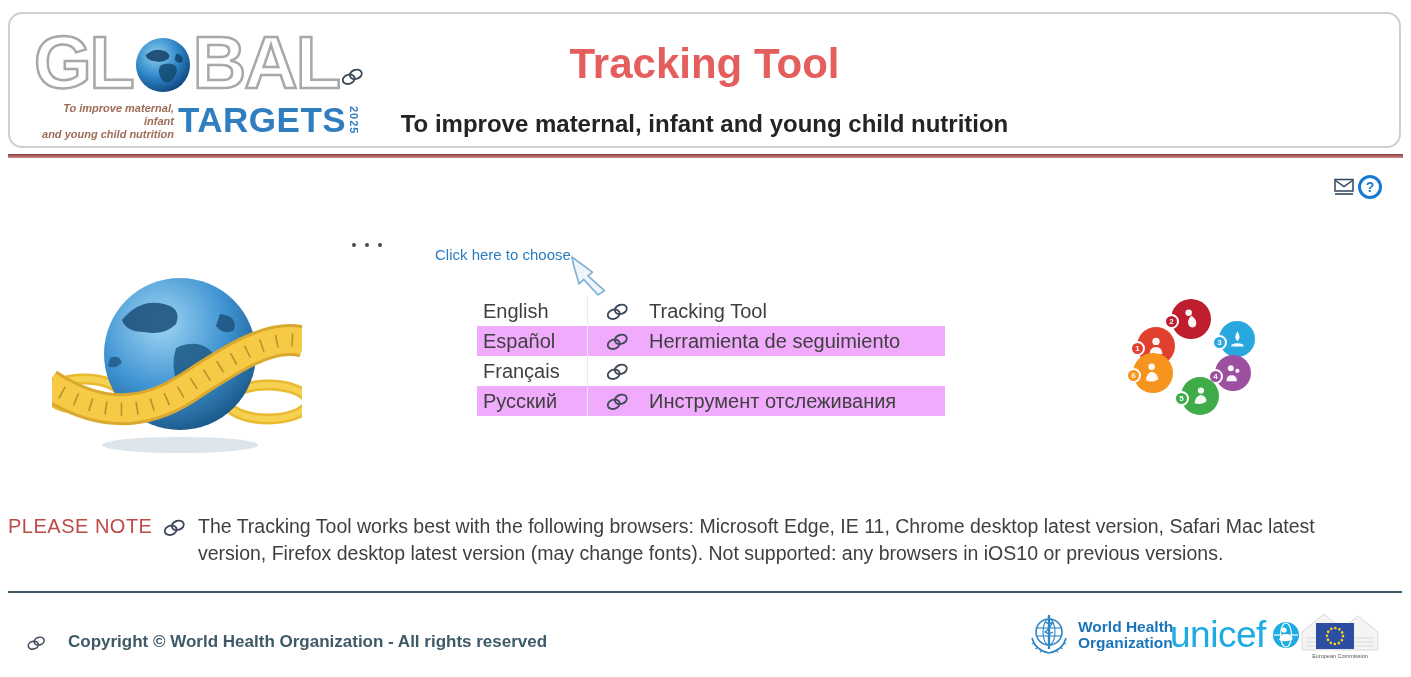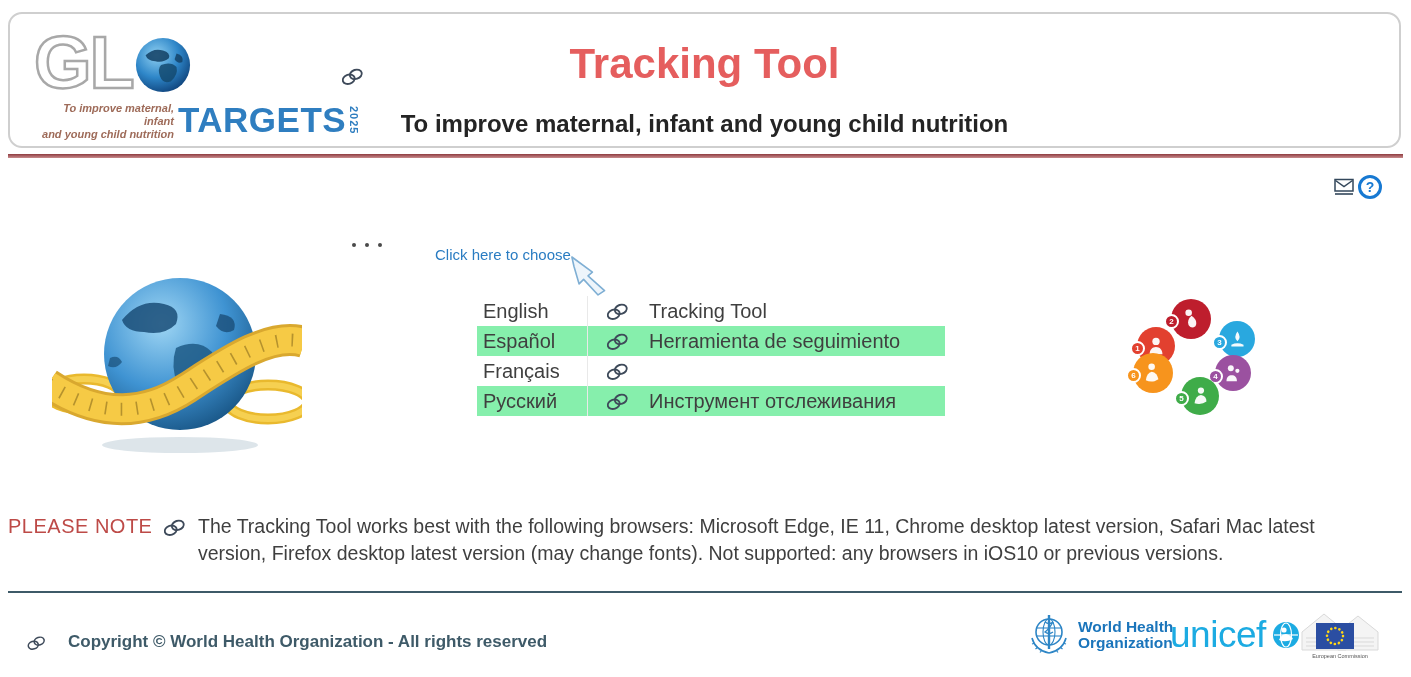--- a/index.html
+++ b/index.html
@@ -38,21 +38,21 @@
     display:flex; align-items:center; justify-content:center; cursor:pointer; }
 
   
   .dots { left:352px; top:243px; display:flex; gap:9px; cursor:pointer; }
   .dots i { width:4px; height:4px; border-radius:50%; background:#4a4a4a; display:block; }
   .hint { left:435px; top:246px; font-size:15px; color:#2a7cc2; cursor:pointer; }
   .hint-arrow { left:566px; top:256px; }
 
   .lang-table { left:477px; top:284px; width:468px; font-size:20px; color:#3f3f3f;margin-top:12px; }
   .lang-row { display:flex; align-items:center; height:30px; }
-  .lang-row.striped { background:#86efac; }
+  .lang-row.striped { background:#f0abfc; }
   .cell-lang { width:111px; padding-left:6px; border-right:1px solid #e9e9e9; height:100%;
     display:flex; align-items:center; }
   .cell-link { width:57px; display:flex; justify-content:center; align-items:center; height:100%; }
   .cell-name { flex:1; padding-left:4px; display:flex; align-items:center; height:100%; }
 
   
   .globe-art { left:52px; top:262px; }
 
   
   .ring { left:1115px; top:285px; width:170px; height:150px; }
@@ -103,20 +103,21 @@
             <stop offset="0%" stop-color="#8fd0f2"></stop>
               <stop offset="55%" stop-color="#2e86c8"></stop>
             <stop offset="100%" stop-color="#0d3f77"></stop>
           </radialGradient>
         </defs>
         <circle cx="30" cy="30" r="28" fill="url(#lg1)"></circle>
         <path d="M12 20 Q20 12 30 15 Q38 17 36 23 Q30 28 22 26 Q14 26 12 20Z" fill="#123e63" opacity=".85"></path>
         <path d="M28 30 Q38 26 44 32 Q46 40 38 47 Q30 50 27 42 Q24 34 28 30Z" fill="#144a70" opacity=".85"></path>
         <path d="M44 18 Q52 20 50 27 Q45 29 42 24Z" fill="#123e63" opacity=".8"></path>
       </svg>
+      <span>BAL</span>
     </div>
 
     <div class="abs logo-tagline">
       <div>To improve maternal, infant</div>
       <div>and young child nutrition</div>
     </div>
 
     <div class="abs logo-targets">
       <span>TARGETS</span>
       <span class="logo-year">2025</span>

